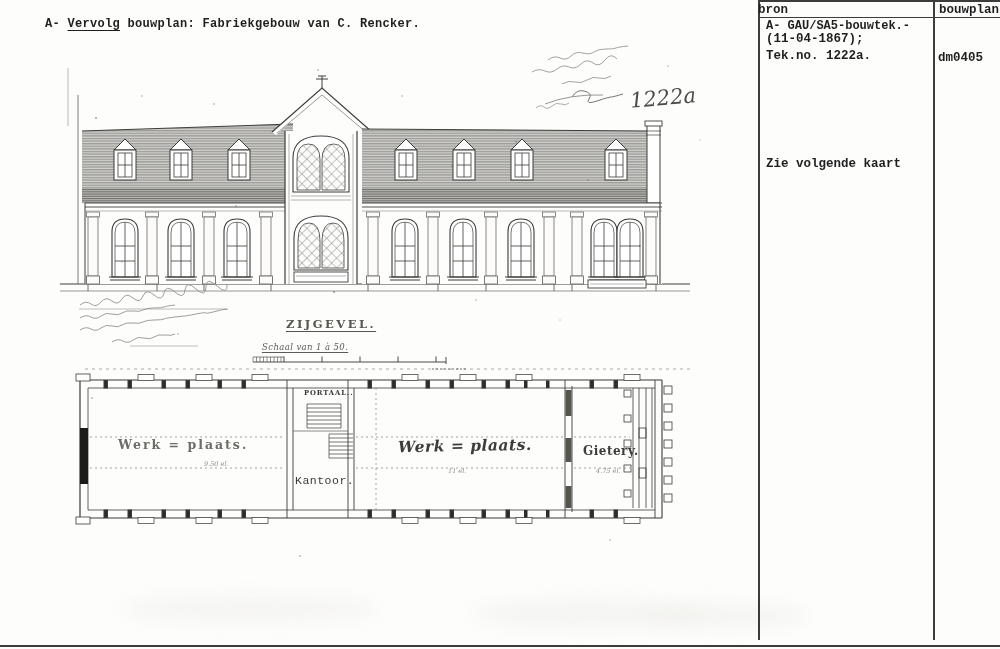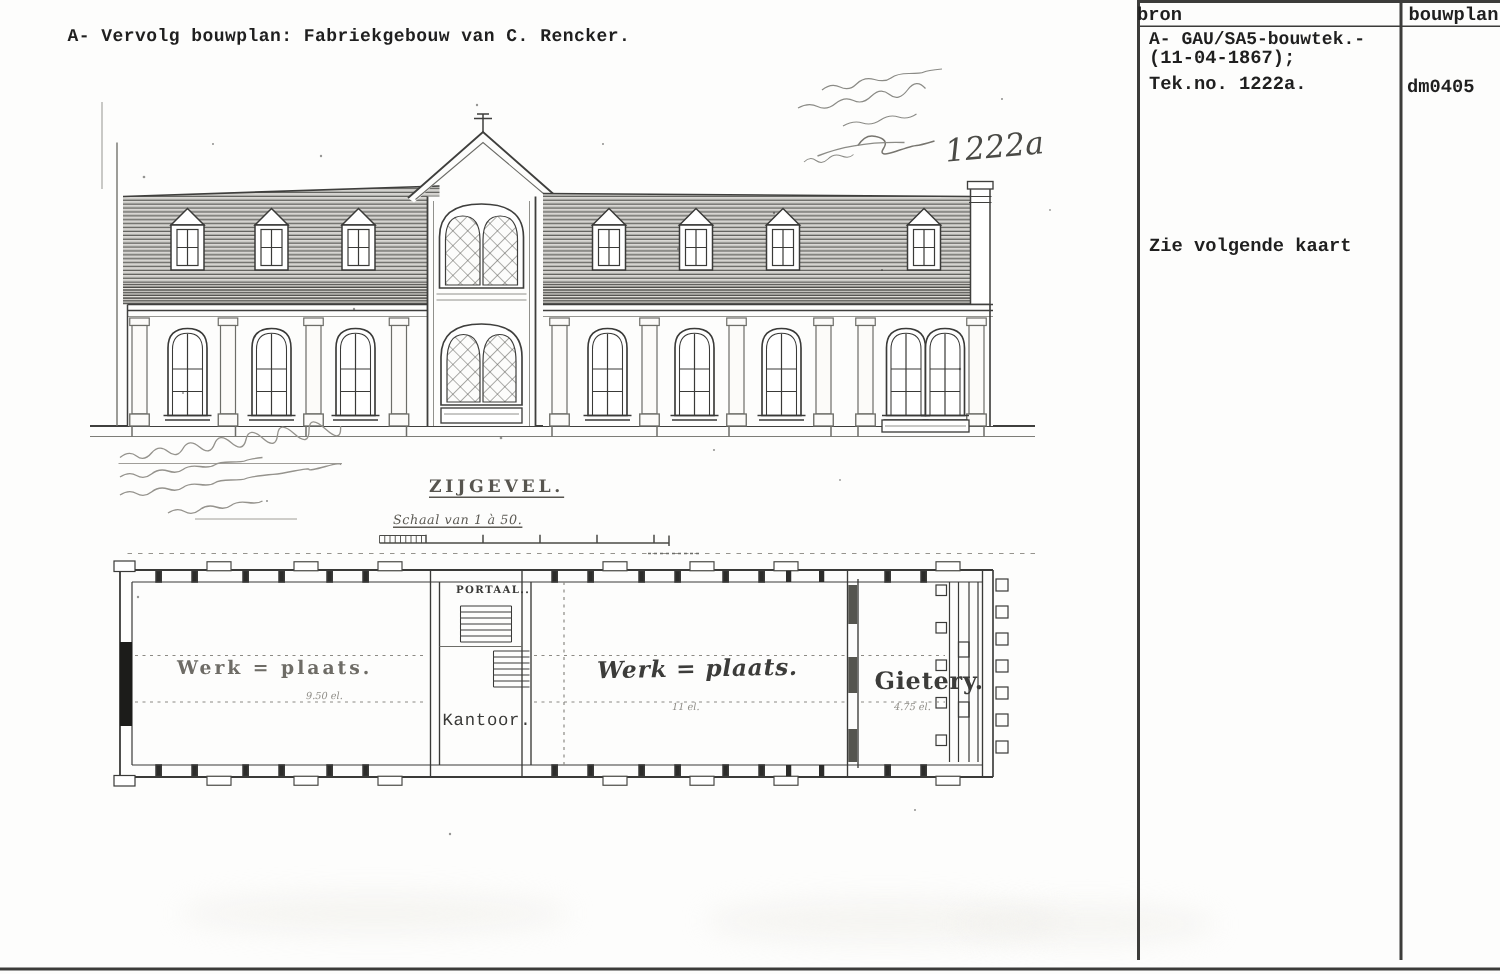--- a/index.html
+++ b/index.html
@@ -284,27 +284,27 @@
 <div class="abs ornate" style="left:262px;top:342px;font-size:8.5px;color:#5d5b55;text-decoration:underline;text-underline-offset:2px;letter-spacing:.4px;font-style:italic;">Schaal van 1 à 50.</div>
 
 <div class="abs ornate" style="left:304px;top:389px;font-size:6.8px;font-weight:700;letter-spacing:.9px;color:#3a3a38;">PORTAAL..</div>
 
 <div class="abs ornate" style="left:118px;top:437px;font-size:12.5px;font-weight:700;letter-spacing:2px;color:#6e6c66;">Werk = plaats.</div>
 <div class="abs dim" style="left:192px;top:460px;font-size:6.5px;margin-left:12px;">9.50 el.</div>
 
 <div class="abs ornate" style="left:398px;top:436px;font-size:15.5px;font-style:italic;font-weight:600;letter-spacing:.5px;color:#3c3c3a;transform:rotate(-1deg);">Werk = plaats.</div>
 <div class="abs dim" style="left:448px;top:467px;font-size:6.5px;">11 el.</div>
 
-<div class="abs ornate" style="left:583px;top:444px;font-size:16px;font-weight:700;letter-spacing:.5px;color:#3c3c3a;text-align:right;">Gietery.</div>
+<div class="abs ornate" style="left:583px;top:444px;font-size:12px;font-weight:700;letter-spacing:.5px;color:#3c3c3a;text-align:right;">Gietery.</div>
 <div class="abs dim" style="left:596px;top:467px;font-size:6.5px;">4.75 el.</div>
 
 <div class="abs ornate" style="left:295px;top:474px;font-size:11.5px;letter-spacing:.5px;color:#3a3a38;font-family:Liberation Mono, monospace;">Kantoor.</div>
 
 <div class="abs tw" style="left:30px;top:3px;font-size:12px;letter-spacing:.3px;">
-  <span>A- </span><span style="text-underline-offset:2.5px;text-align:right;">Vervolg</span><span> bouwplan: Fabriekgebouw van C. Rencker.</span>
+  <span>A- </span><span style="text-decoration:underline;text-underline-offset:2.5px;text-align:right;">Vervolg</span><span> bouwplan: Fabriekgebouw van C. Rencker.</span>
 </div>
 
 <div class="rule" style="left:758px;top:0;width:1.5px;height:640px;"></div>
 <div class="rule" style="left:933px;top:0;width:1.5px;height:640px;"></div>
 <div class="rule" style="left:758px;top:0;width:242px;height:1.5px;"></div>
 <div class="rule" style="left:758px;top:17px;width:242px;height:1.2px;"></div>
 <div class="rule" style="left:0;top:645px;width:1000px;height:1.5px;"></div>
 
 <div class="abs tw" style="left:758px;top:3px;width:194px;text-align:left;font-size:12.5px;">bron</div>
 <div class="abs tw" style="left:939px;top:3px;font-size:12.5px;">bouwplan</div>

